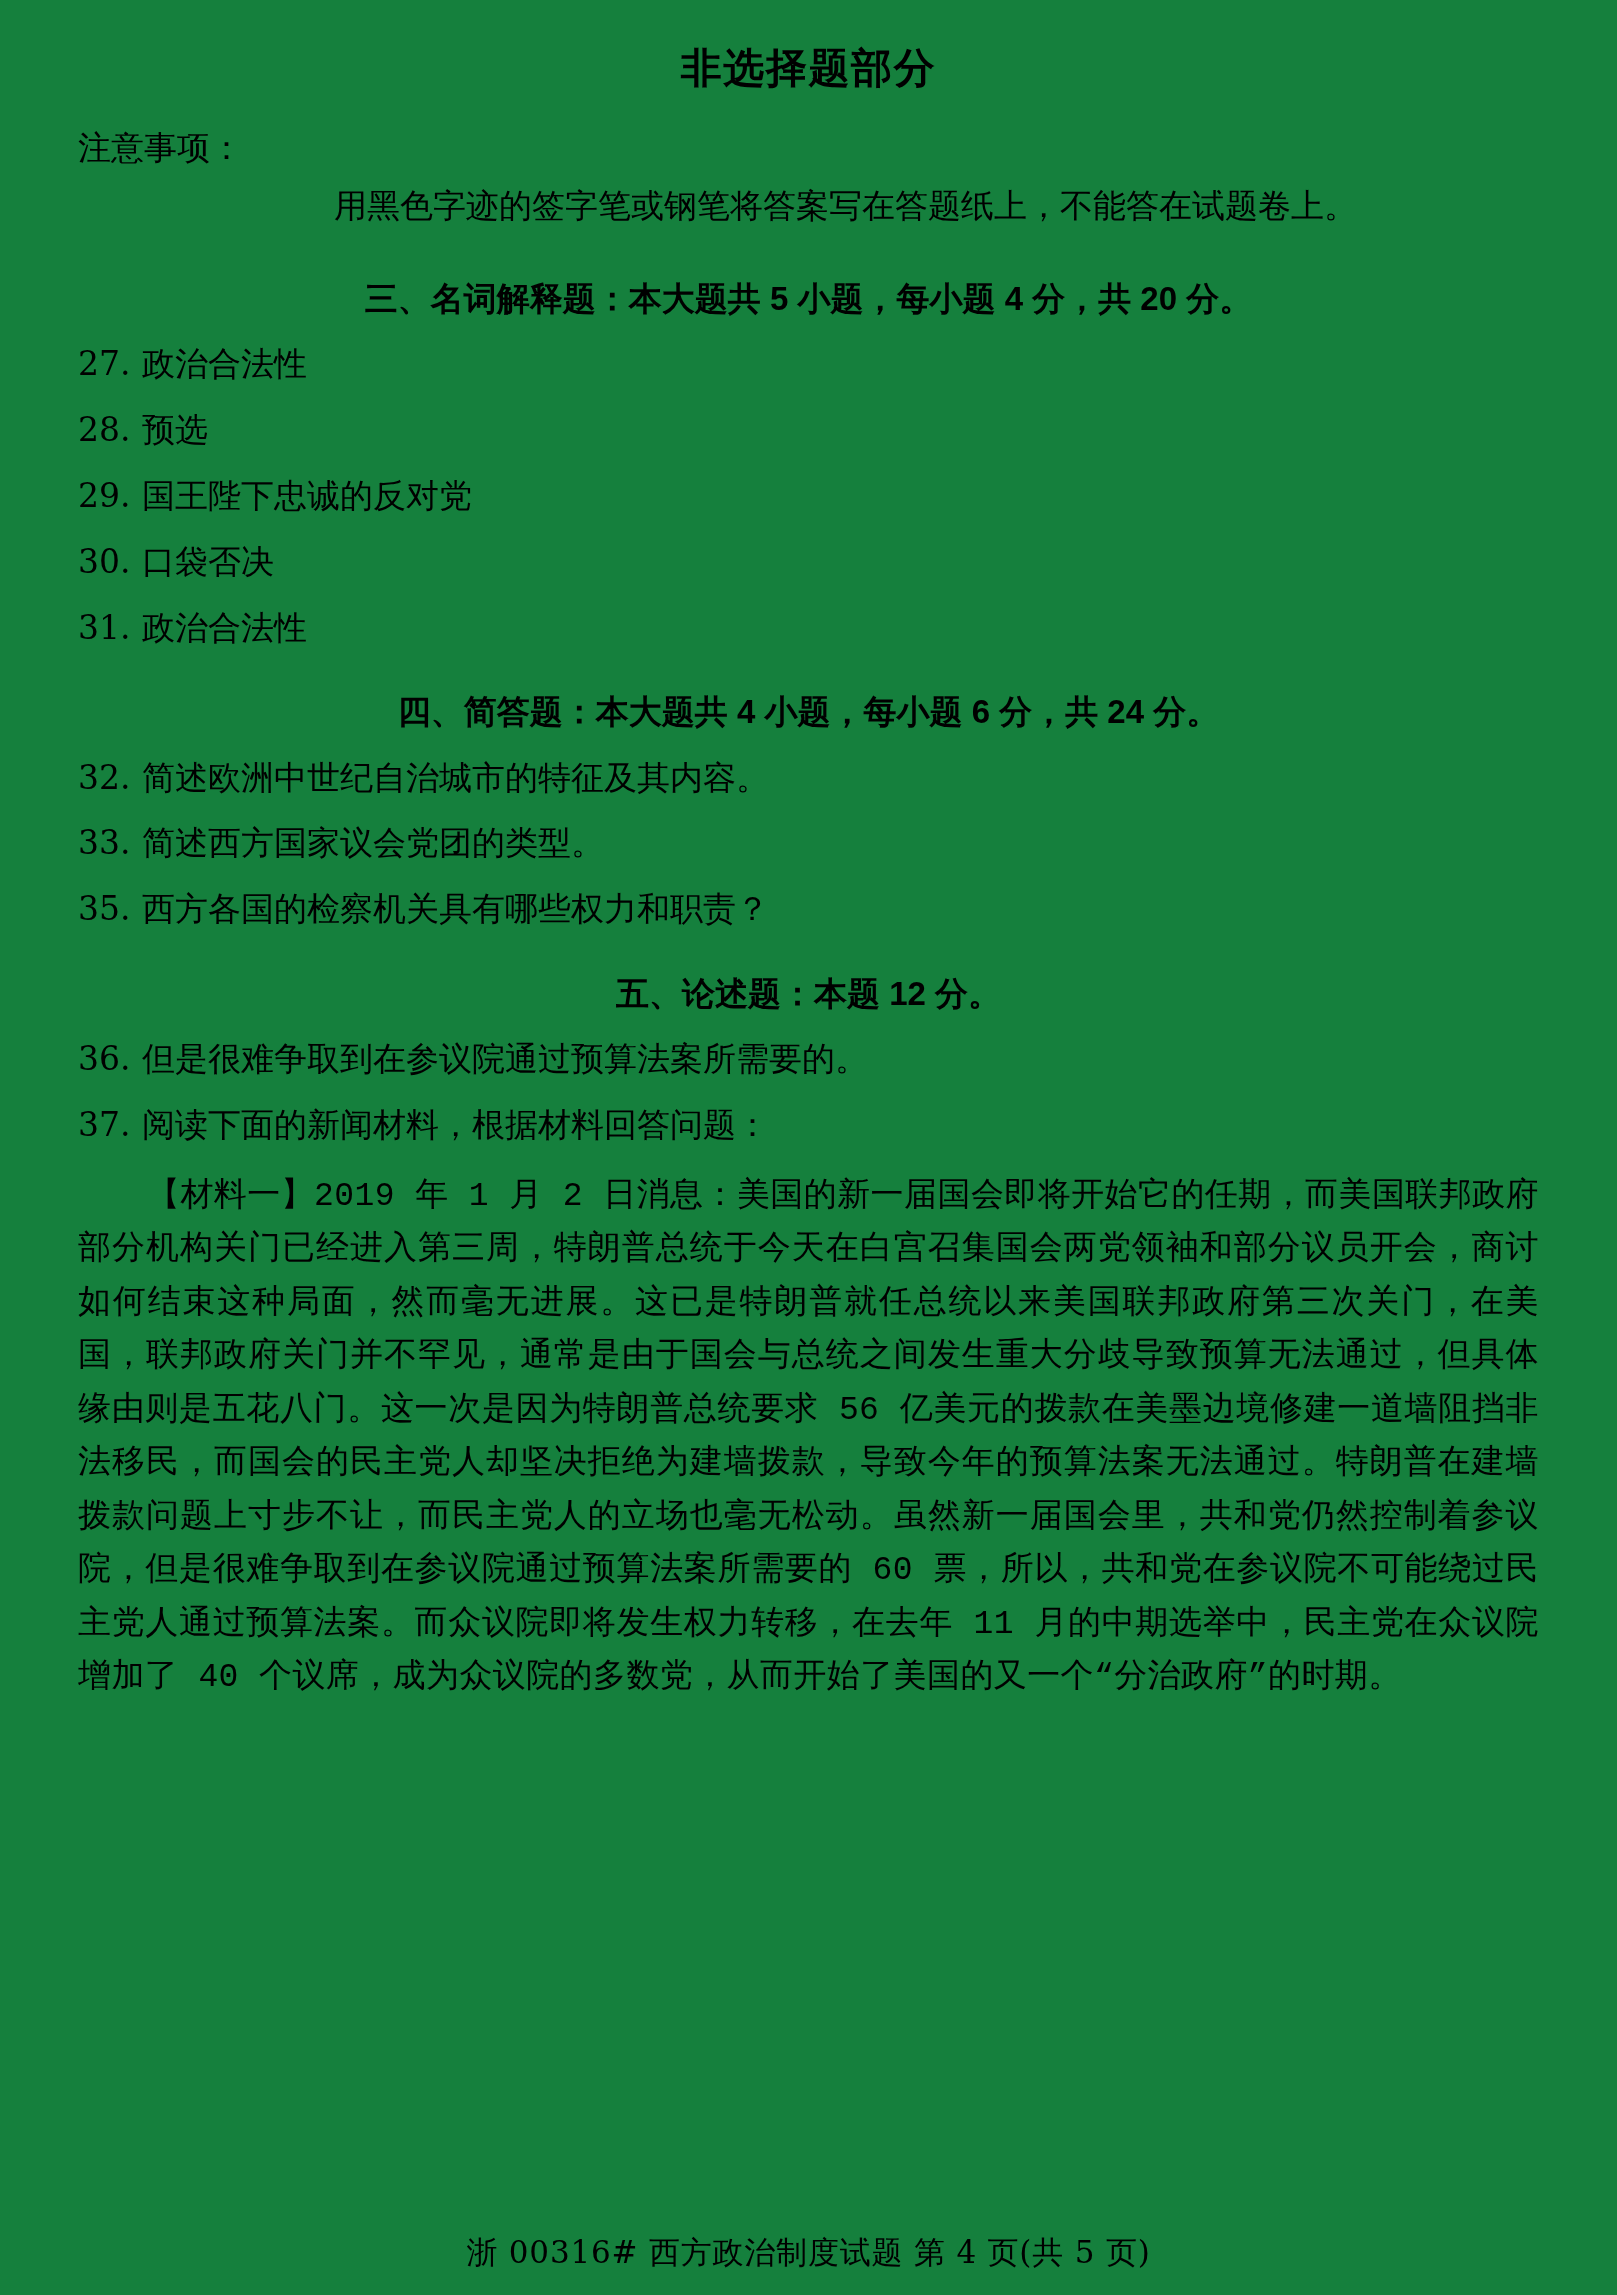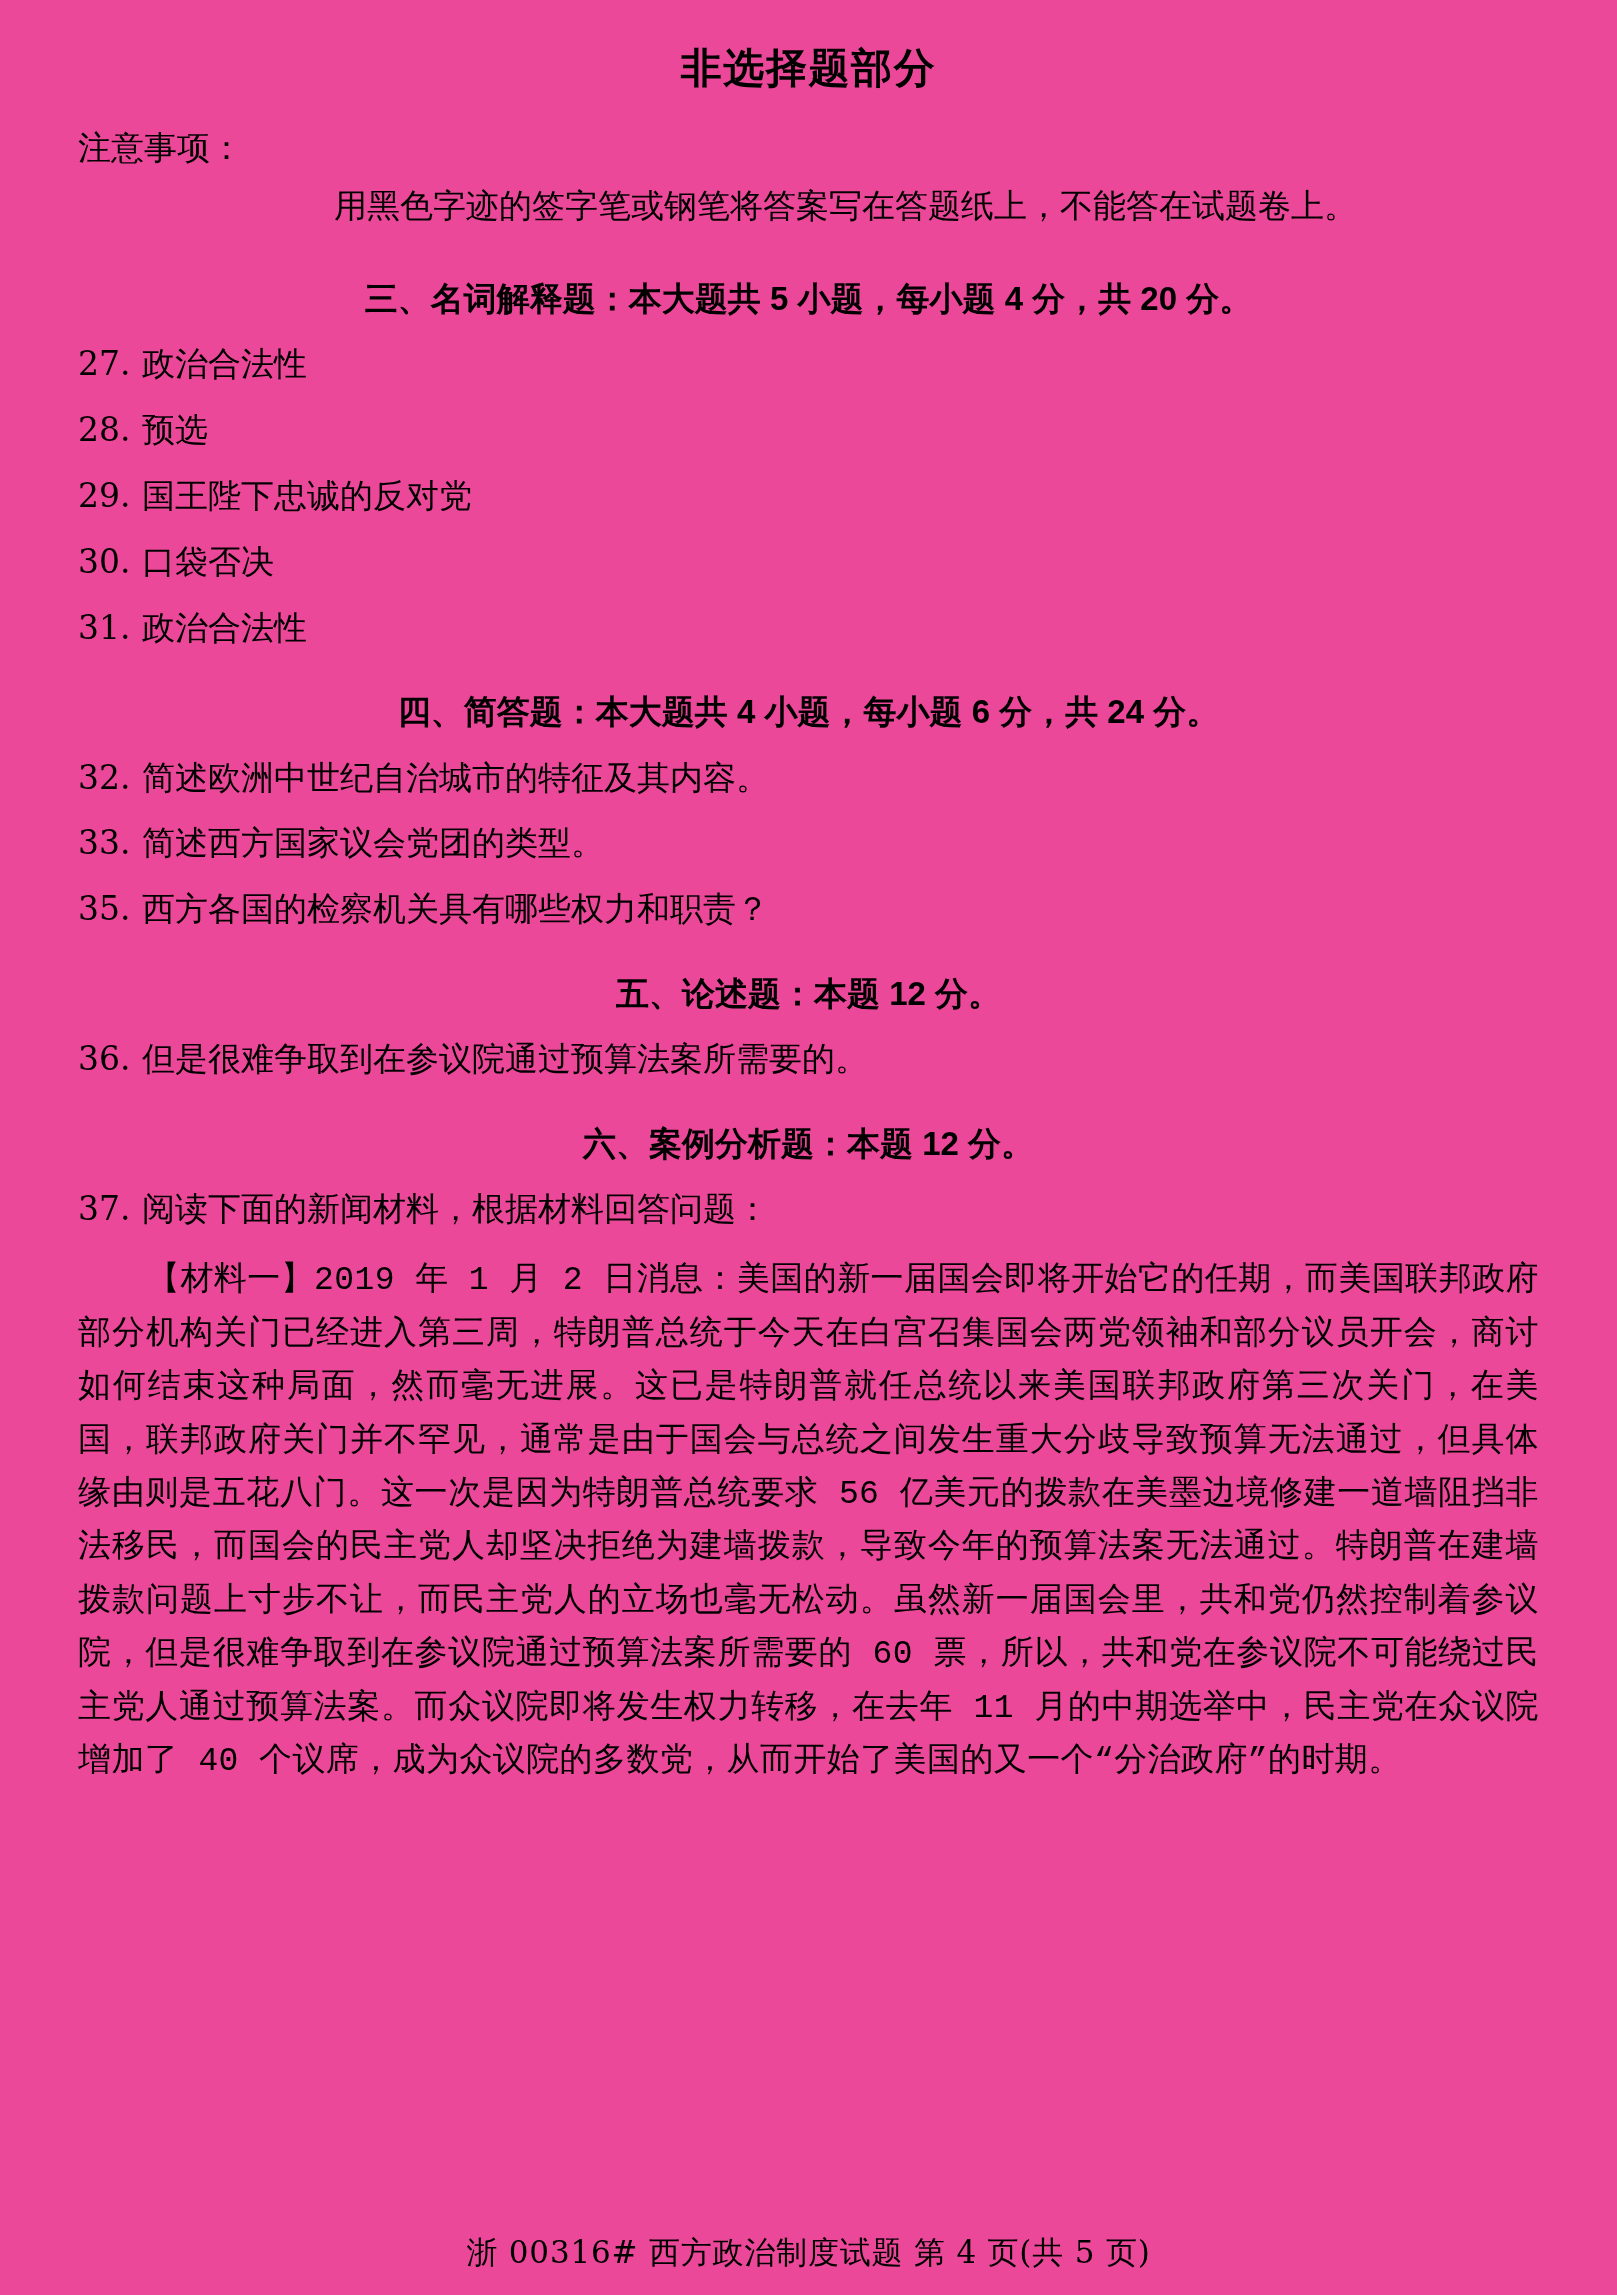--- a/index.html
+++ b/index.html
@@ -8,21 +8,21 @@
     background: #ffffff;
   }
   body {
     font-family: "DejaVu Sans", sans-serif;
     color: #000000;
   }
   .page {
     position: relative;
     width: 1617px;
     height: 2295px;
-    background: #ec4899;
+    background: #15803d;
     box-sizing: border-box;
     padding: 44px 78px 0 78px;
     overflow: hidden;
   }
   .doc-title {
     text-align: center;
     font-family: "DejaVu Serif", serif;
     font-weight: bold;
     font-size: 41px;
     letter-spacing: 1.6px;
@@ -136,21 +136,20 @@
     <span class="q-num">35.</span>
     <span class="q-text">西方各国的检察机关具有哪些权力和职责？</span>
   </div>
 
   <div class="section-head spaced-top">五、论述题：本题 12 分。</div>
   <div class="q-item">
     <span class="q-num">36.</span>
     <span class="q-text">但是很难争取到在参议院通过预算法案所需要的。</span>
   </div>
 
-  <div class="section-head spaced-top">六、案例分析题：本题 12 分。</div>
   <div class="q-item">
     <span class="q-num">37.</span>
     <span class="q-text">阅读下面的新闻材料，根据材料回答问题：</span>
   </div>
 
   <div class="material-para">【材料一】2019 年 1 月 2 日消息：美国的新一届国会即将开始它的任期，而美国联邦政府部分机构关门已经进入第三周，特朗普总统于今天在白宫召集国会两党领袖和部分议员开会，商讨如何结束这种局面，然而毫无进展。这已是特朗普就任总统以来美国联邦政府第三次关门，在美国，联邦政府关门并不罕见，通常是由于国会与总统之间发生重大分歧导致预算无法通过，但具体缘由则是五花八门。这一次是因为特朗普总统要求 56 亿美元的拨款在美墨边境修建一道墙阻挡非法移民，而国会的民主党人却坚决拒绝为建墙拨款，导致今年的预算法案无法通过。特朗普在建墙拨款问题上寸步不让，而民主党人的立场也毫无松动。虽然新一届国会里，共和党仍然控制着参议院，但是很难争取到在参议院通过预算法案所需要的 60 票，所以，共和党在参议院不可能绕过民主党人通过预算法案。而众议院即将发生权力转移，在去年 11 月的中期选举中，民主党在众议院增加了 40 个议席，成为众议院的多数党，从而开始了美国的又一个“分治政府”的时期。</div>
 
   <div class="footer">浙 00316# 西方政治制度试题 第 4 页(共 5 页)</div>
 </div>
 

